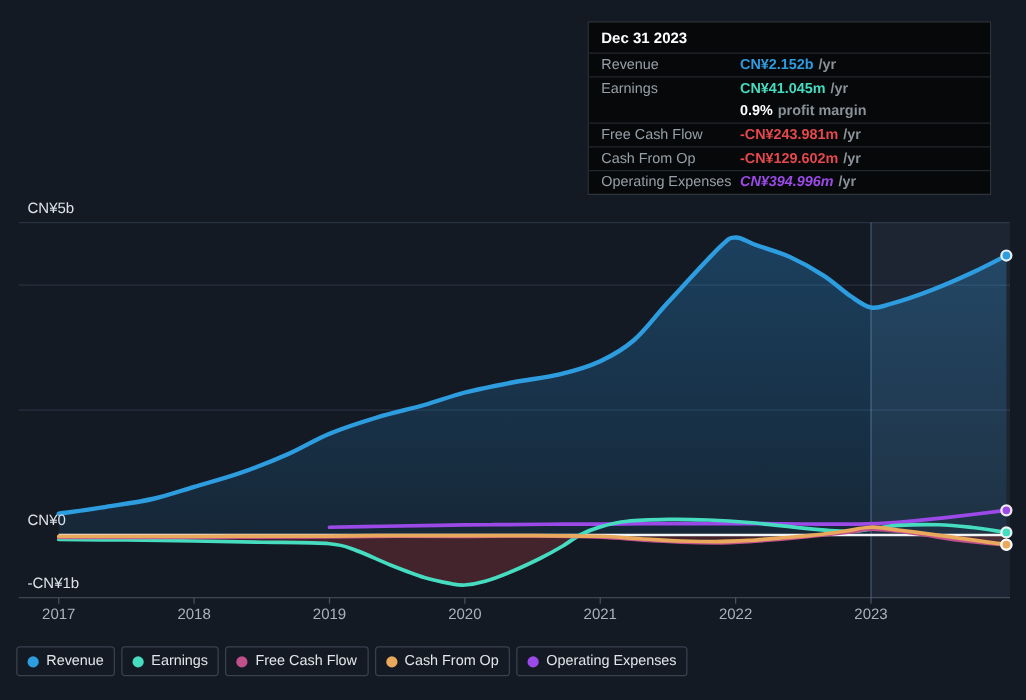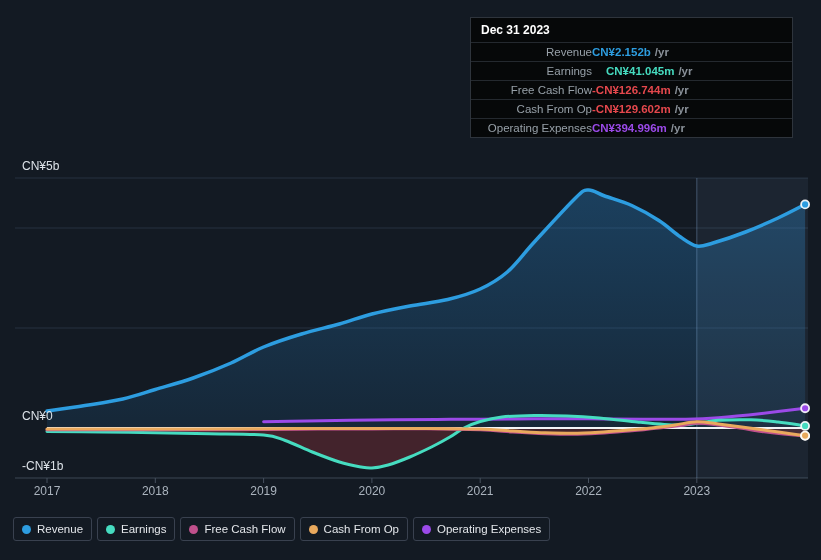--- a/index.html
+++ b/index.html
@@ -3,21 +3,21 @@
 <meta charset="utf-8">
 <style>
   html,body{margin:0;padding:0;width:821px;height:560px;overflow:hidden;
     background:#131a23;font-family:"Liberation Sans",sans-serif;}
   .stage{position:relative;width:821px;height:560px;background:#131a23;}
   svg{position:absolute;left:0;top:0;}
   svg text{font-family:"Liberation Sans",sans-serif;}
 
   
   .tooltip{position:absolute;left:470px;top:17px;width:323px;
-    background:#060809;border:1px solid #2e343c;color:#fff;box-sizing:border-box;text-align:right;}
+    background:#060809;border:1px solid #2e343c;color:#fff;box-sizing:border-box;}
   .tt-head{height:24px;display:flex;align-items:center;padding:0 10px;
     font-weight:700;font-size:12px;color:#ffffff;}
   .tt-group{border-top:1px solid #24292f;}
   .tt-row{display:flex;align-items:center;height:18px;padding:0 10px;font-size:11.5px;}
   .tt-label{width:111px;flex:none;color:#97a0a8;}
   .tt-val{font-weight:700;}
   .tt-unit{color:#8a9199;font-weight:700;font-style:normal;margin-left:4px;}
   .tt-margin-val{font-weight:700;color:#ffffff;}
 
   
@@ -85,42 +85,46 @@
     <div class="tt-group">
       <div class="tt-row">
         <span class="tt-label">Revenue</span>
         <span><span class="tt-val" style="color: rgb(45, 157, 224);">CN¥2.152b</span><span class="tt-unit">/yr</span></span>
       </div>
     </div>
 
     <div class="tt-group">
       <div class="tt-row">
         <span class="tt-label">Earnings</span>
-        <span><span class="tt-val" style="color: rgb(70, 220, 192); margin-left: 14px;">CN¥41.045m</span><span class="tt-unit">/yr</span></span>
+        <span><span class="tt-val" style="color: rgb(70, 220, 192);">CN¥41.045m</span><span class="tt-unit">/yr</span></span>
+      </div>
+      <div class="tt-row">
+        <span class="tt-label"></span>
+        <span><span class="tt-margin-val">0.9%</span><span class="tt-unit">profit margin</span></span>
       </div>
     </div>
 
     <div class="tt-group">
       <div class="tt-row">
         <span class="tt-label">Free Cash Flow</span>
-        <span><span class="tt-val" style="color: rgb(229, 72, 77);">-CN¥126.744m</span><span class="tt-unit">/yr</span></span>
+        <span><span class="tt-val" style="color: rgb(229, 72, 77);">-CN¥243.981m</span><span class="tt-unit">/yr</span></span>
       </div>
     </div>
 
     <div class="tt-group">
       <div class="tt-row">
         <span class="tt-label">Cash From Op</span>
         <span><span class="tt-val" style="color: rgb(229, 72, 77);">-CN¥129.602m</span><span class="tt-unit">/yr</span></span>
       </div>
     </div>
 
     <div class="tt-group">
       <div class="tt-row">
         <span class="tt-label">Operating Expenses</span>
-        <span><span class="tt-val" style="color: rgb(155, 74, 232);">CN¥394.996m</span><span class="tt-unit">/yr</span></span>
+        <span><span class="tt-val" style="color: rgb(155, 74, 232); font-style: italic;">CN¥394.996m</span><span class="tt-unit">/yr</span></span>
       </div>
     </div>
   </div>
 
   <div class="legend">
     <button class="legend-item">
       <span class="dot" style="background-color: rgb(45, 157, 224);"></span>
       <span>Revenue</span>
     </button>
     <button class="legend-item">

